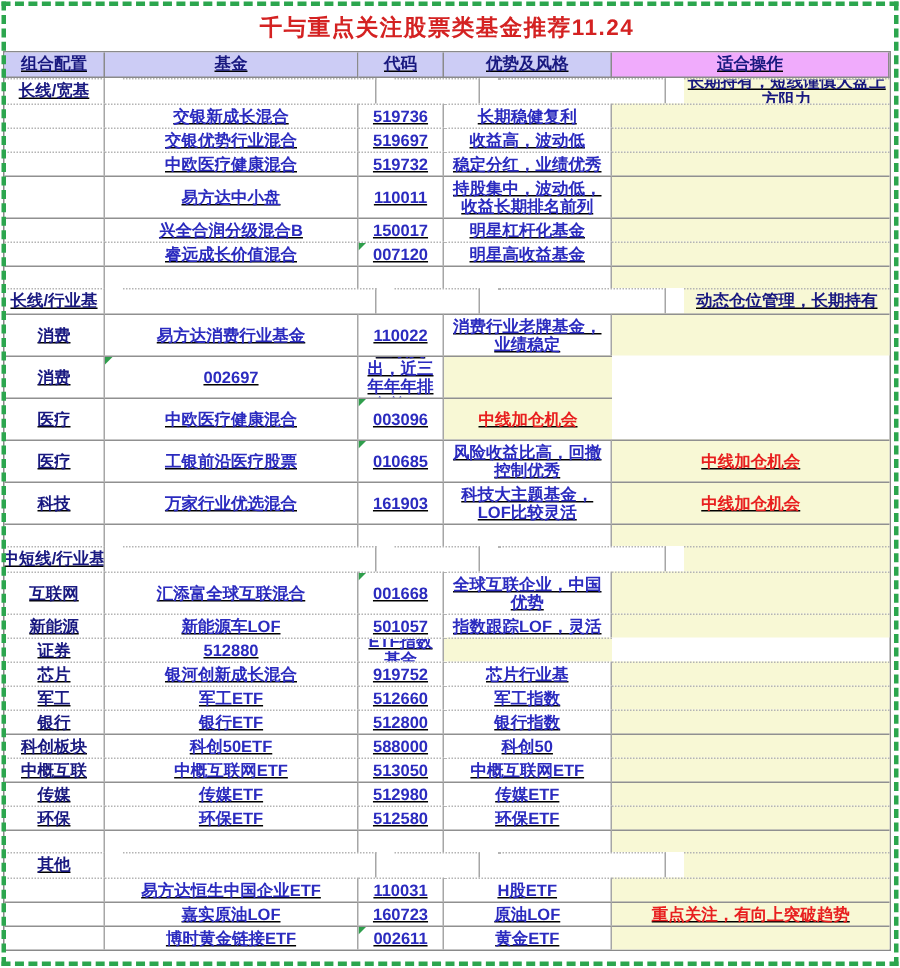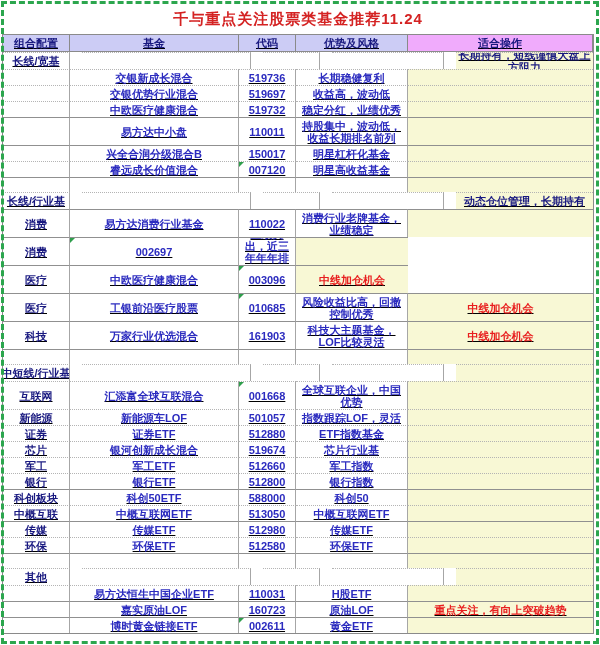--- a/index.html
+++ b/index.html
@@ -182,29 +182,28 @@
         </div>
         <div class="row ">
           <div class="c c1 navy">新能源</div>
           <div class="c c2">新能源车LOF</div>
           <div class="c c3">501057</div>
           <div class="c c4">指数跟踪LOF，灵活</div>
           <div class="c c5 navy"></div>
         </div>
         <div class="row ">
           <div class="c c1 navy">证券</div>
-          <div class="c c2">证券ETF</div>
           <div class="c c3">512880</div>
           <div class="c c4">ETF指数基金</div>
           <div class="c c5 navy"></div>
         </div>
         <div class="row ">
           <div class="c c1 navy">芯片</div>
           <div class="c c2">银河创新成长混合</div>
-          <div class="c c3">519674</div>
+          <div class="c c3">919752</div>
           <div class="c c4">芯片行业基</div>
           <div class="c c5 navy"></div>
         </div>
         <div class="row ">
           <div class="c c1 navy">军工</div>
           <div class="c c2">军工ETF</div>
           <div class="c c3">512660</div>
           <div class="c c4">军工指数</div>
           <div class="c c5 navy"></div>
         </div>

